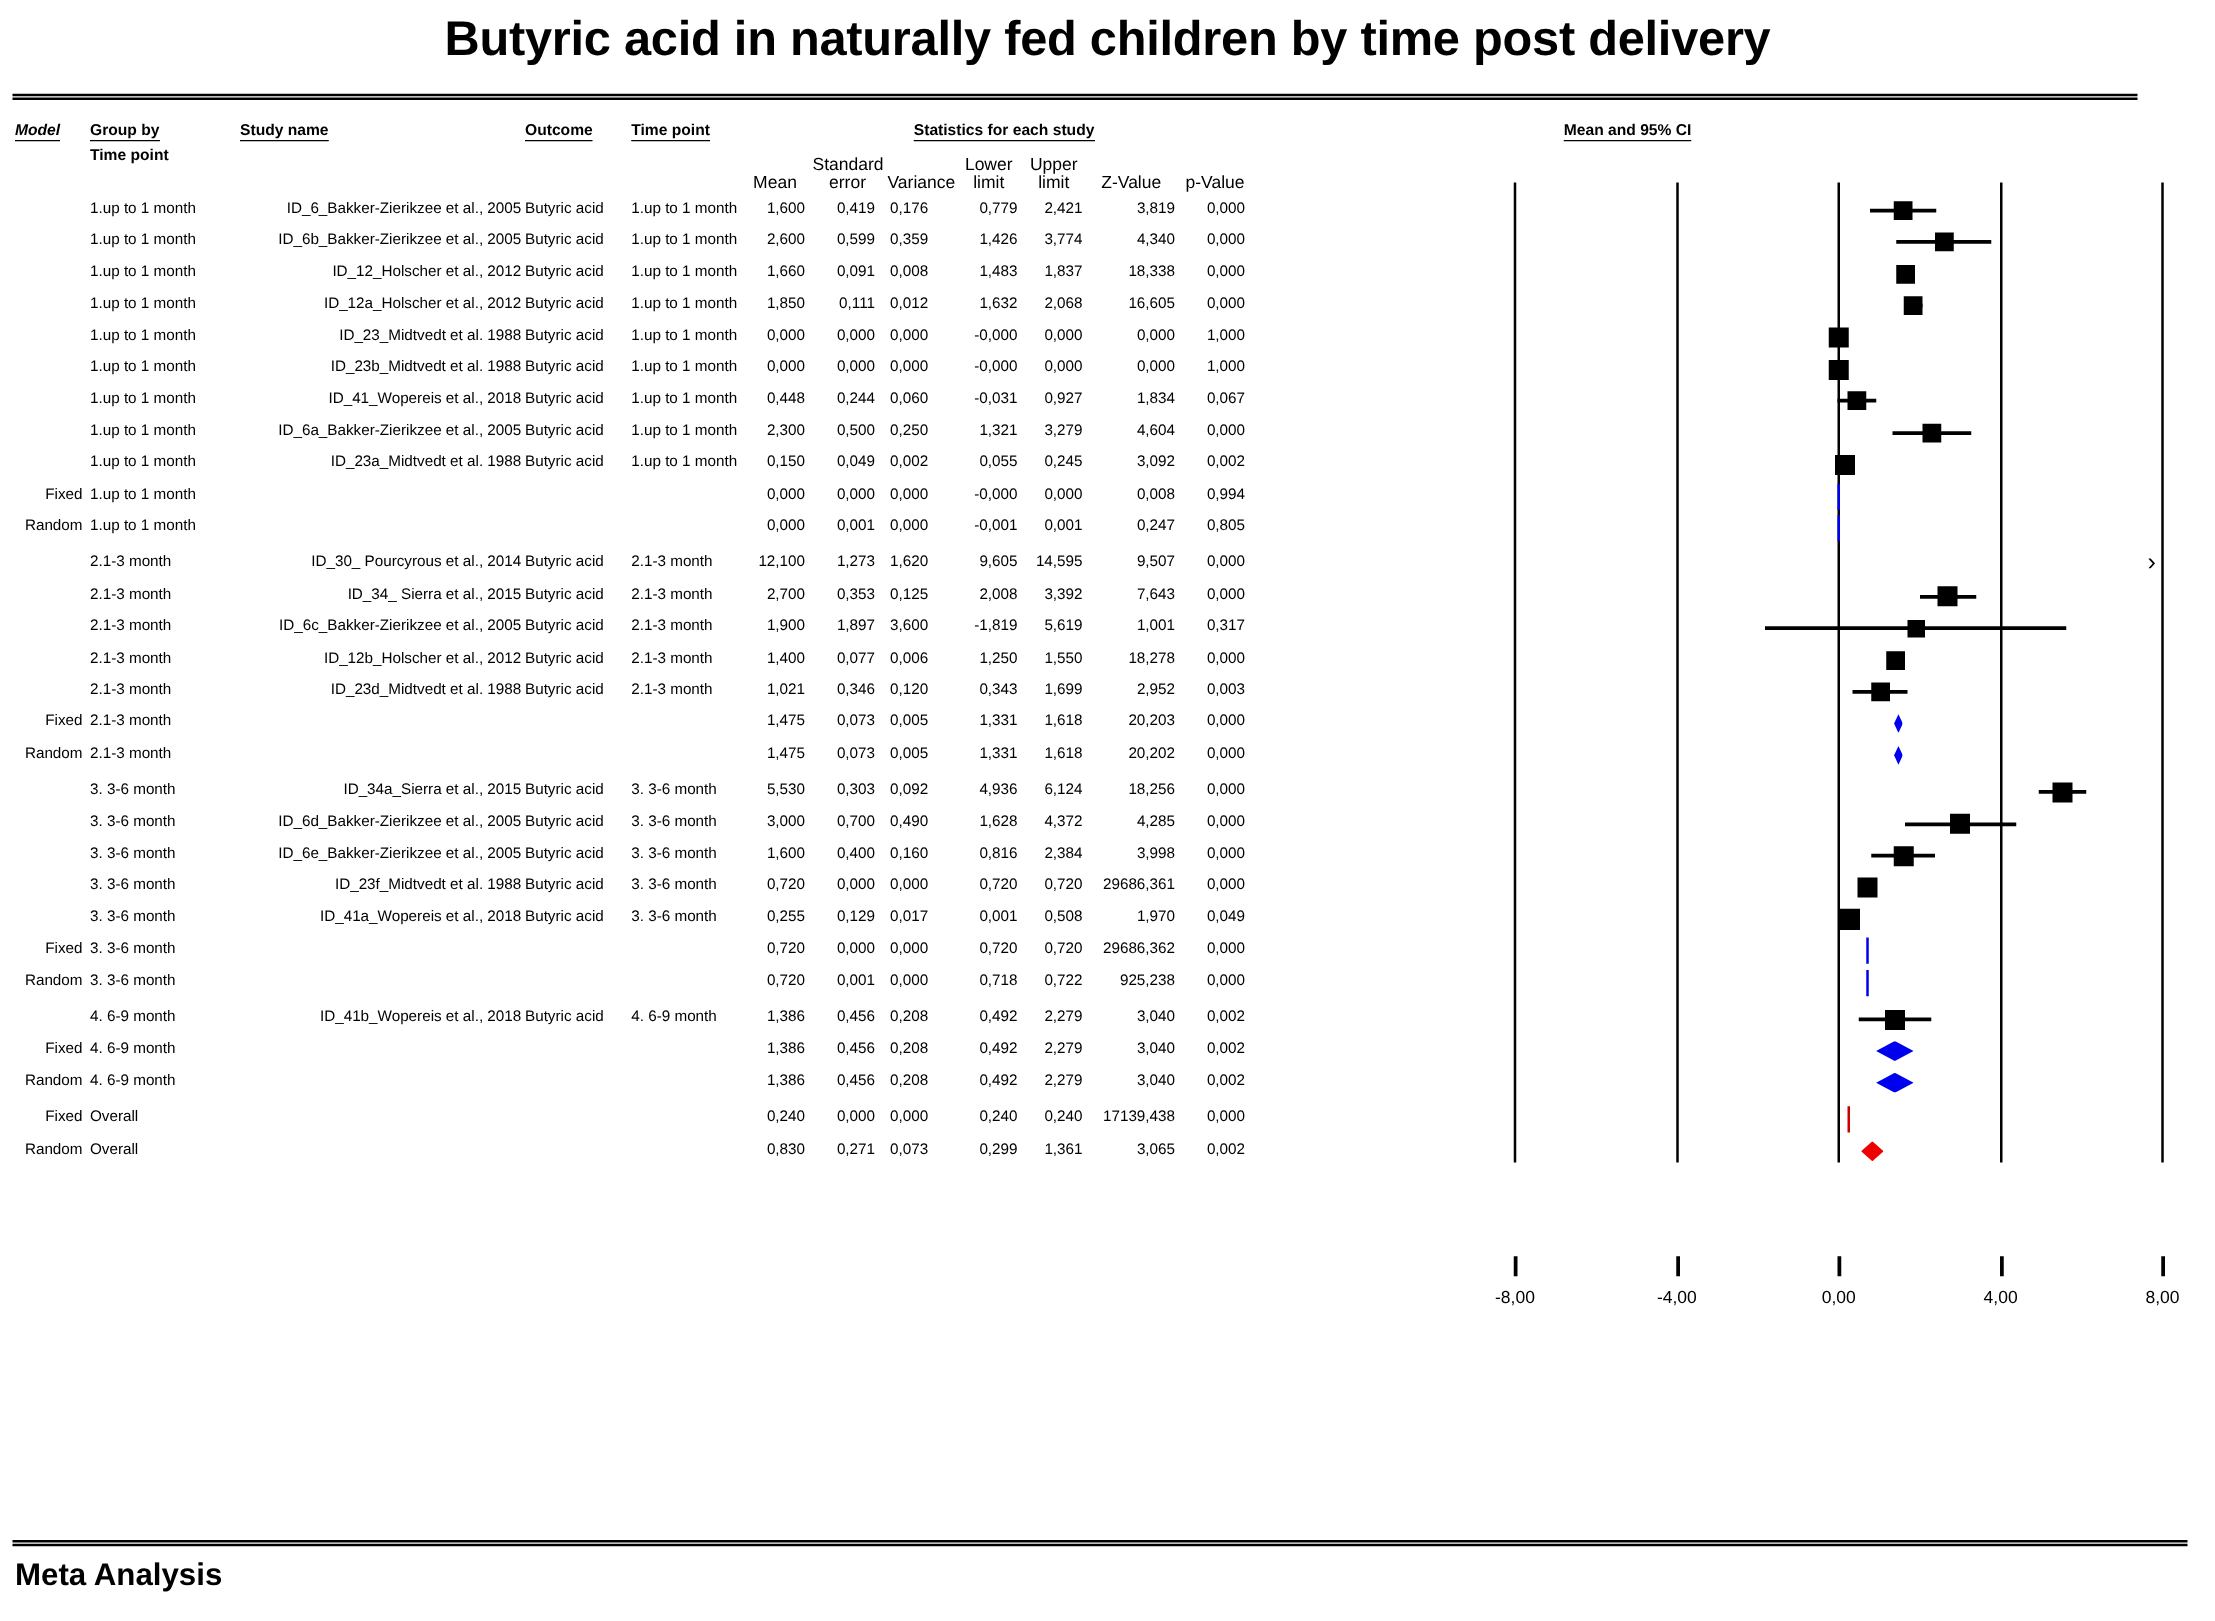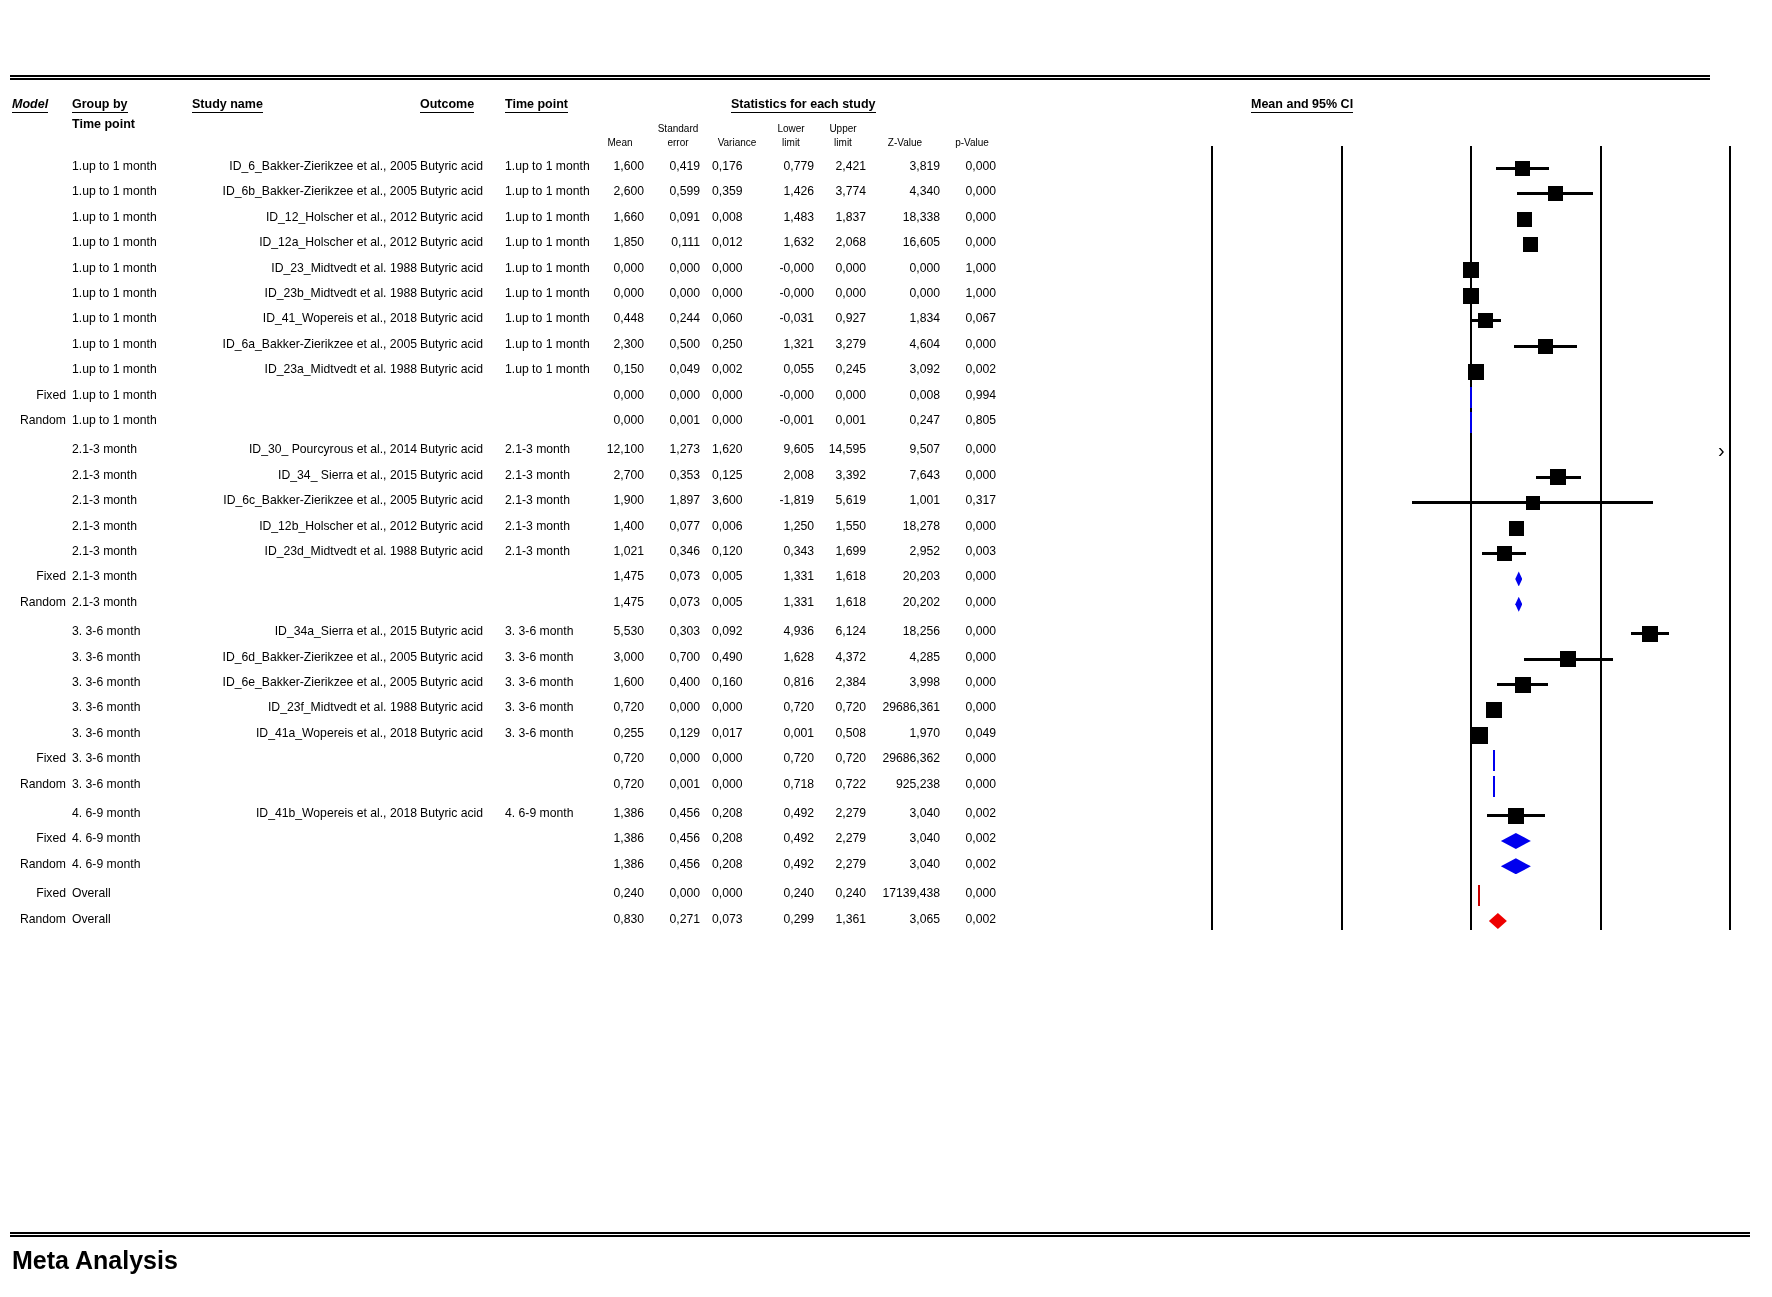--- a/index.html
+++ b/index.html
@@ -56,21 +56,21 @@
   .hdr {
     position: absolute;
     font-size: 12.5px;
     font-weight: bold;
     white-space: nowrap;
   }
   .hdr.u { border-bottom: 1.4px solid #000; padding-bottom: 1px; }
 
   .subhdr {
     position: absolute;
-    font-size: 10px;
+    font-size: 14px;
     font-weight: normal;
     white-space: nowrap;
     text-align: center;
   }
 
   
   #table-area { position: absolute; left: 0; top: 156px; width: 1180px; }
   .row {
     position: relative;
     height: 25.4px;
@@ -144,20 +144,21 @@
     text-align: center;
     width: 60px;
     white-space: nowrap;
   }
 </style>
 </head>
 <body>
 
 <div id="page">
 
+  <div class="title">Butyric acid in naturally fed children by time post delivery</div>
 
   <div class="rule-top"></div>
 
   <div class="hdr u" style="left:12px; top:97px;font-style:italic;">Model</div>
   <div class="hdr u" style="left:72px; top:97px;">Group by</div>
   <div class="hdr" style="left:72px; top:117px;">Time point</div>
   <div class="hdr u" style="left:192px; top:97px;">Study name</div>
   <div class="hdr u" style="left:420px; top:97px;">Outcome</div>
   <div class="hdr u" style="left:505px; top:97px;">Time point</div>
   <div class="hdr u" style="left:731px; top:97px;">Statistics for each study</div>
@@ -704,16 +705,28 @@
         <div class="diamond" style="left: 460.872px; top: 4.5px; width: 30px; height: 16px; background: rgb(0, 0, 238); clip-path: polygon(50% 0%, 100% 50%, 50% 100%, 0% 50%);"></div>
       </div>
       <div class="plotrow" style="top: 753.2px;">
         <div style="position: absolute; left: 437.77px; top: 2px; width: 2px; height: 21px; background: rgb(204, 0, 0);"></div>
       </div>
       <div class="plotrow" style="top: 778.6px;">
         <div class="diamond" style="left: 448.871px; top: 4.5px; width: 18px; height: 16px; background: rgb(238, 0, 0); clip-path: polygon(50% 0%, 100% 50%, 50% 100%, 0% 50%);"></div>
       </div>
     </div>
 
+  <div id="axis">
+      <div class="tick" style="left: 171px;"></div>
+      <div class="ticklabel" style="left: 142px;">-8,00</div>
+      <div class="tick" style="left: 300.5px;"></div>
+      <div class="ticklabel" style="left: 271.5px;">-4,00</div>
+      <div class="tick" style="left: 430px;"></div>
+      <div class="ticklabel" style="left: 401px;">0,00</div>
+      <div class="tick" style="left: 559.5px;"></div>
+      <div class="ticklabel" style="left: 530.5px;">4,00</div>
+      <div class="tick" style="left: 689px;"></div>
+      <div class="ticklabel" style="left: 660px;">8,00</div>
+    </div>
 
   <div class="rule-bottom"></div>
   <div class="footer-label">Meta Analysis</div>
 </div>
 
 </body></html>

